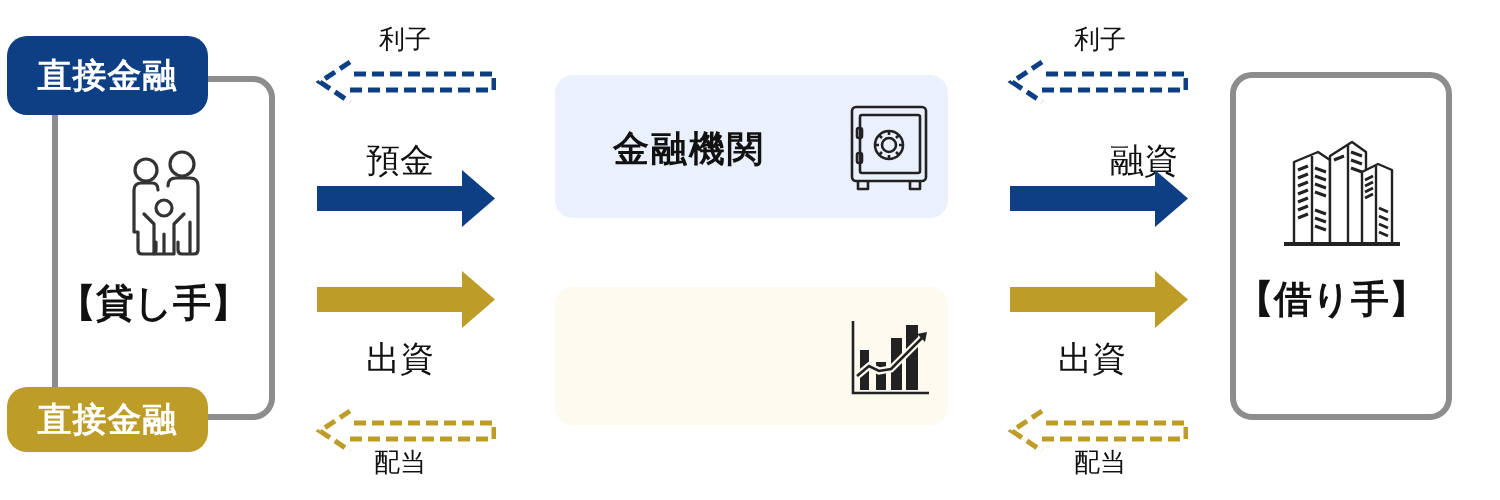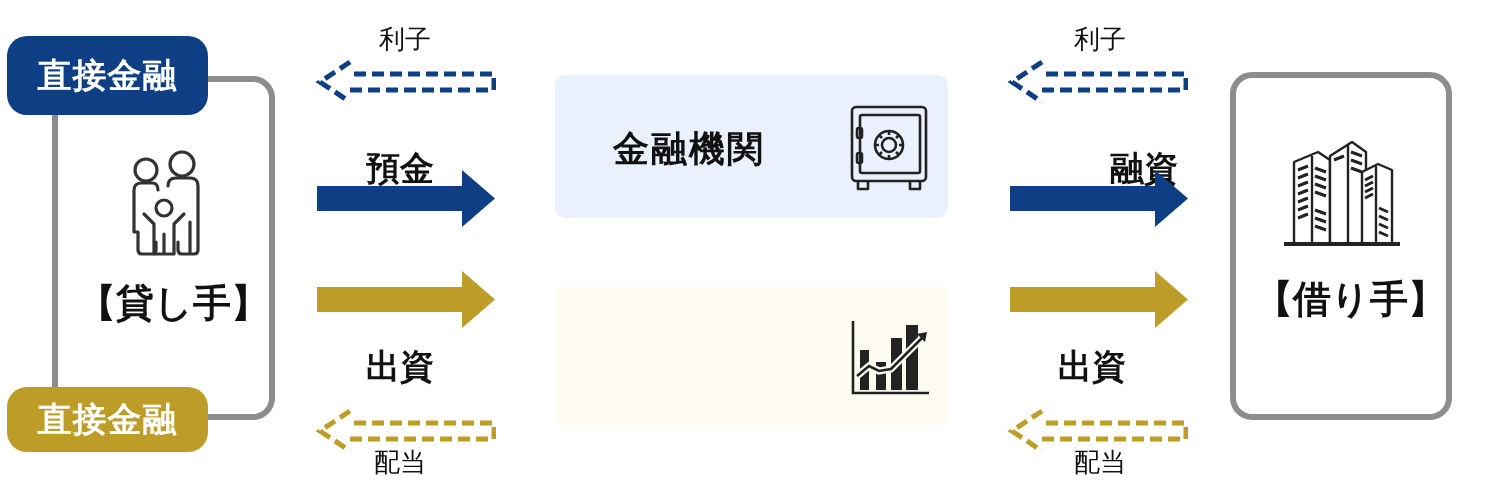--- a/index.html
+++ b/index.html
@@ -2,24 +2,24 @@
 <html><head>
 <meta charset="utf-8">
 <style>
   html, body { margin:0; padding:0; background:#ffffff; }
   body { width:1500px; height:500px; position:relative; overflow:hidden;
          font-family:"DejaVu Sans","Liberation Sans",sans-serif; color:#111; }
   .abs { position:absolute; }
   .party-box { position:absolute; border:6px solid #8d8d8d; border-radius:22px; box-sizing:border-box; background:#fff; }
   .badge { position:absolute; border-radius:20px; color:#fff; font-weight:bold; font-size:34px;
            display:flex; align-items:center; justify-content:center; letter-spacing:1px; }
-  .party-label { position:absolute; font-weight:bold; font-size:38px; text-align:right; width:100%; left:0; }
-  .inst-box { position:absolute; border-radius:10px; display:flex; align-items:center; }
+  .party-label { position:absolute; font-weight:bold; font-size:38px; text-align:left; width:100%; left:0; }
+  .inst-box { position:absolute; border-radius:18px; display:flex; align-items:center; }
   .inst-label { font-weight:bold; font-size:36px; letter-spacing:2px; }
-  .flow-label { position:absolute; font-weight:bold; font-size:34px; text-align:center;margin-top:8px; }
+  .flow-label { position:absolute; font-weight:normal; font-size:34px; text-align:center; }
   .ret-label { position:absolute; font-size:26px; text-align:center; }
   svg { display:block; }
 </style>
 </head>
 <body>
 
 <div class="party-box" style="left:52px; top:76px; width:223px; height:344px;">
   <div class="abs" style="left:70px; top:68px;">
     <svg width="76" height="110" viewBox="0 0 76 110" fill="none" stroke="#333" stroke-width="3.2" stroke-linejoin="round" stroke-linecap="round">
 

